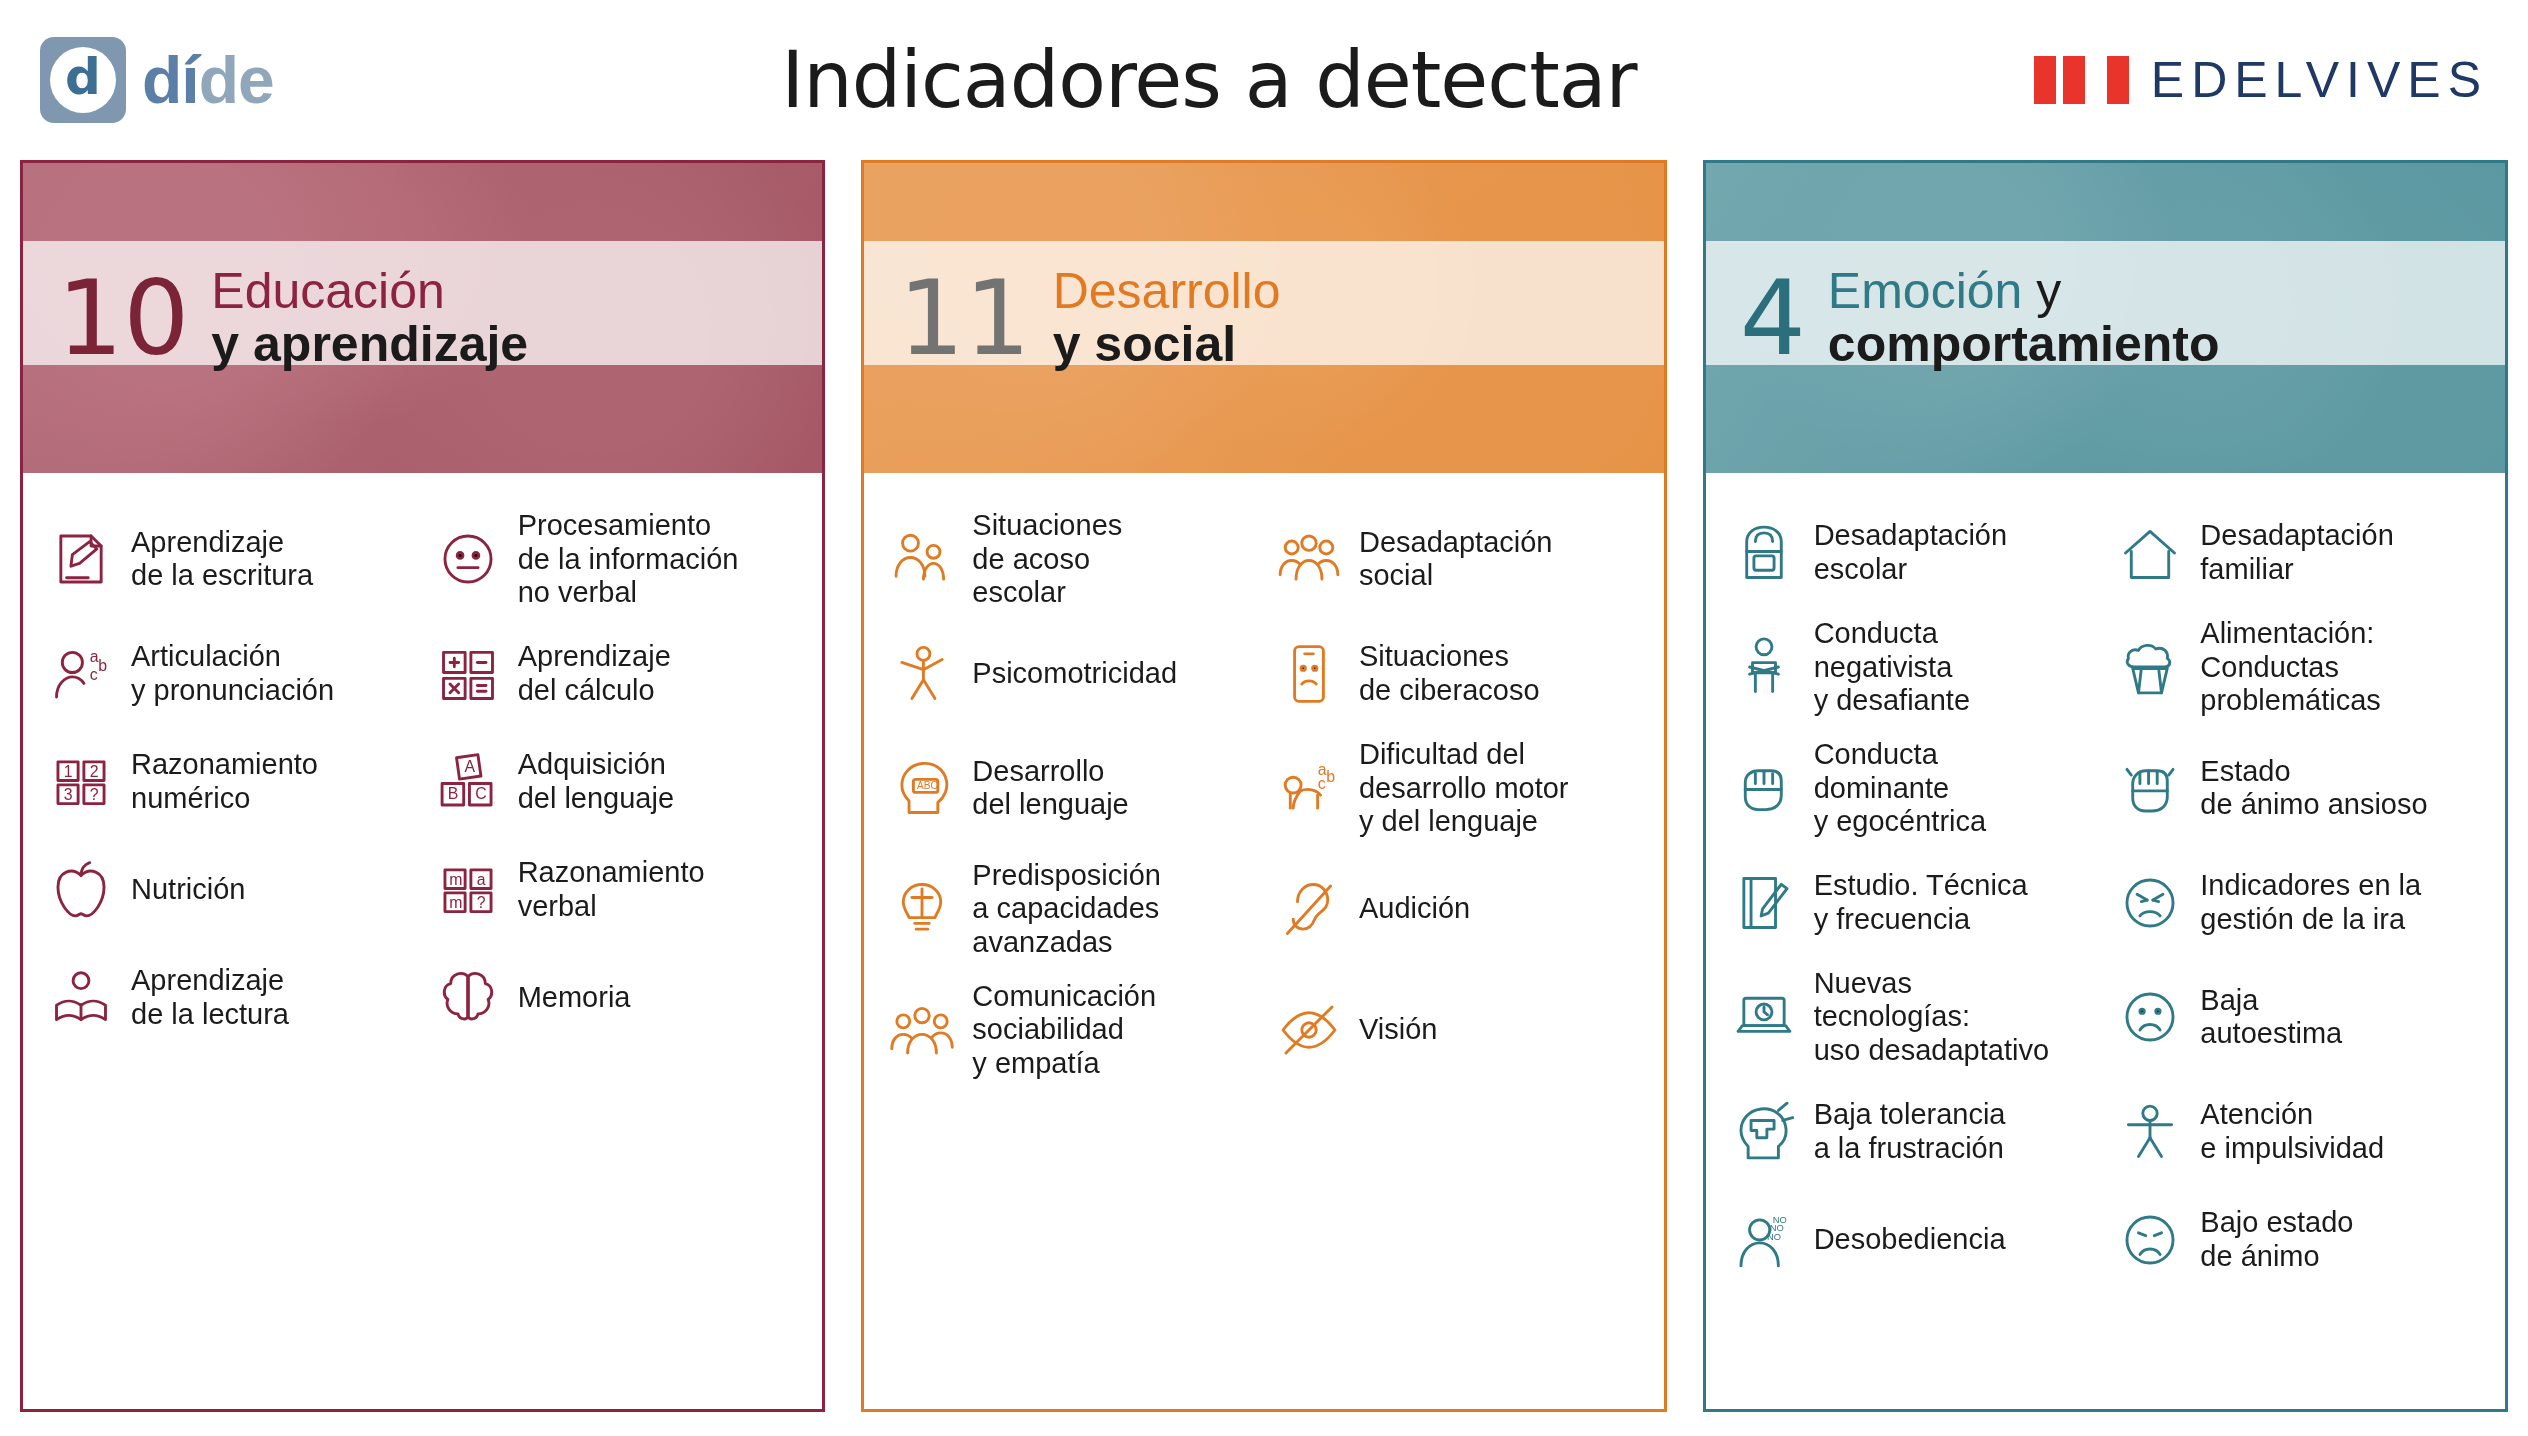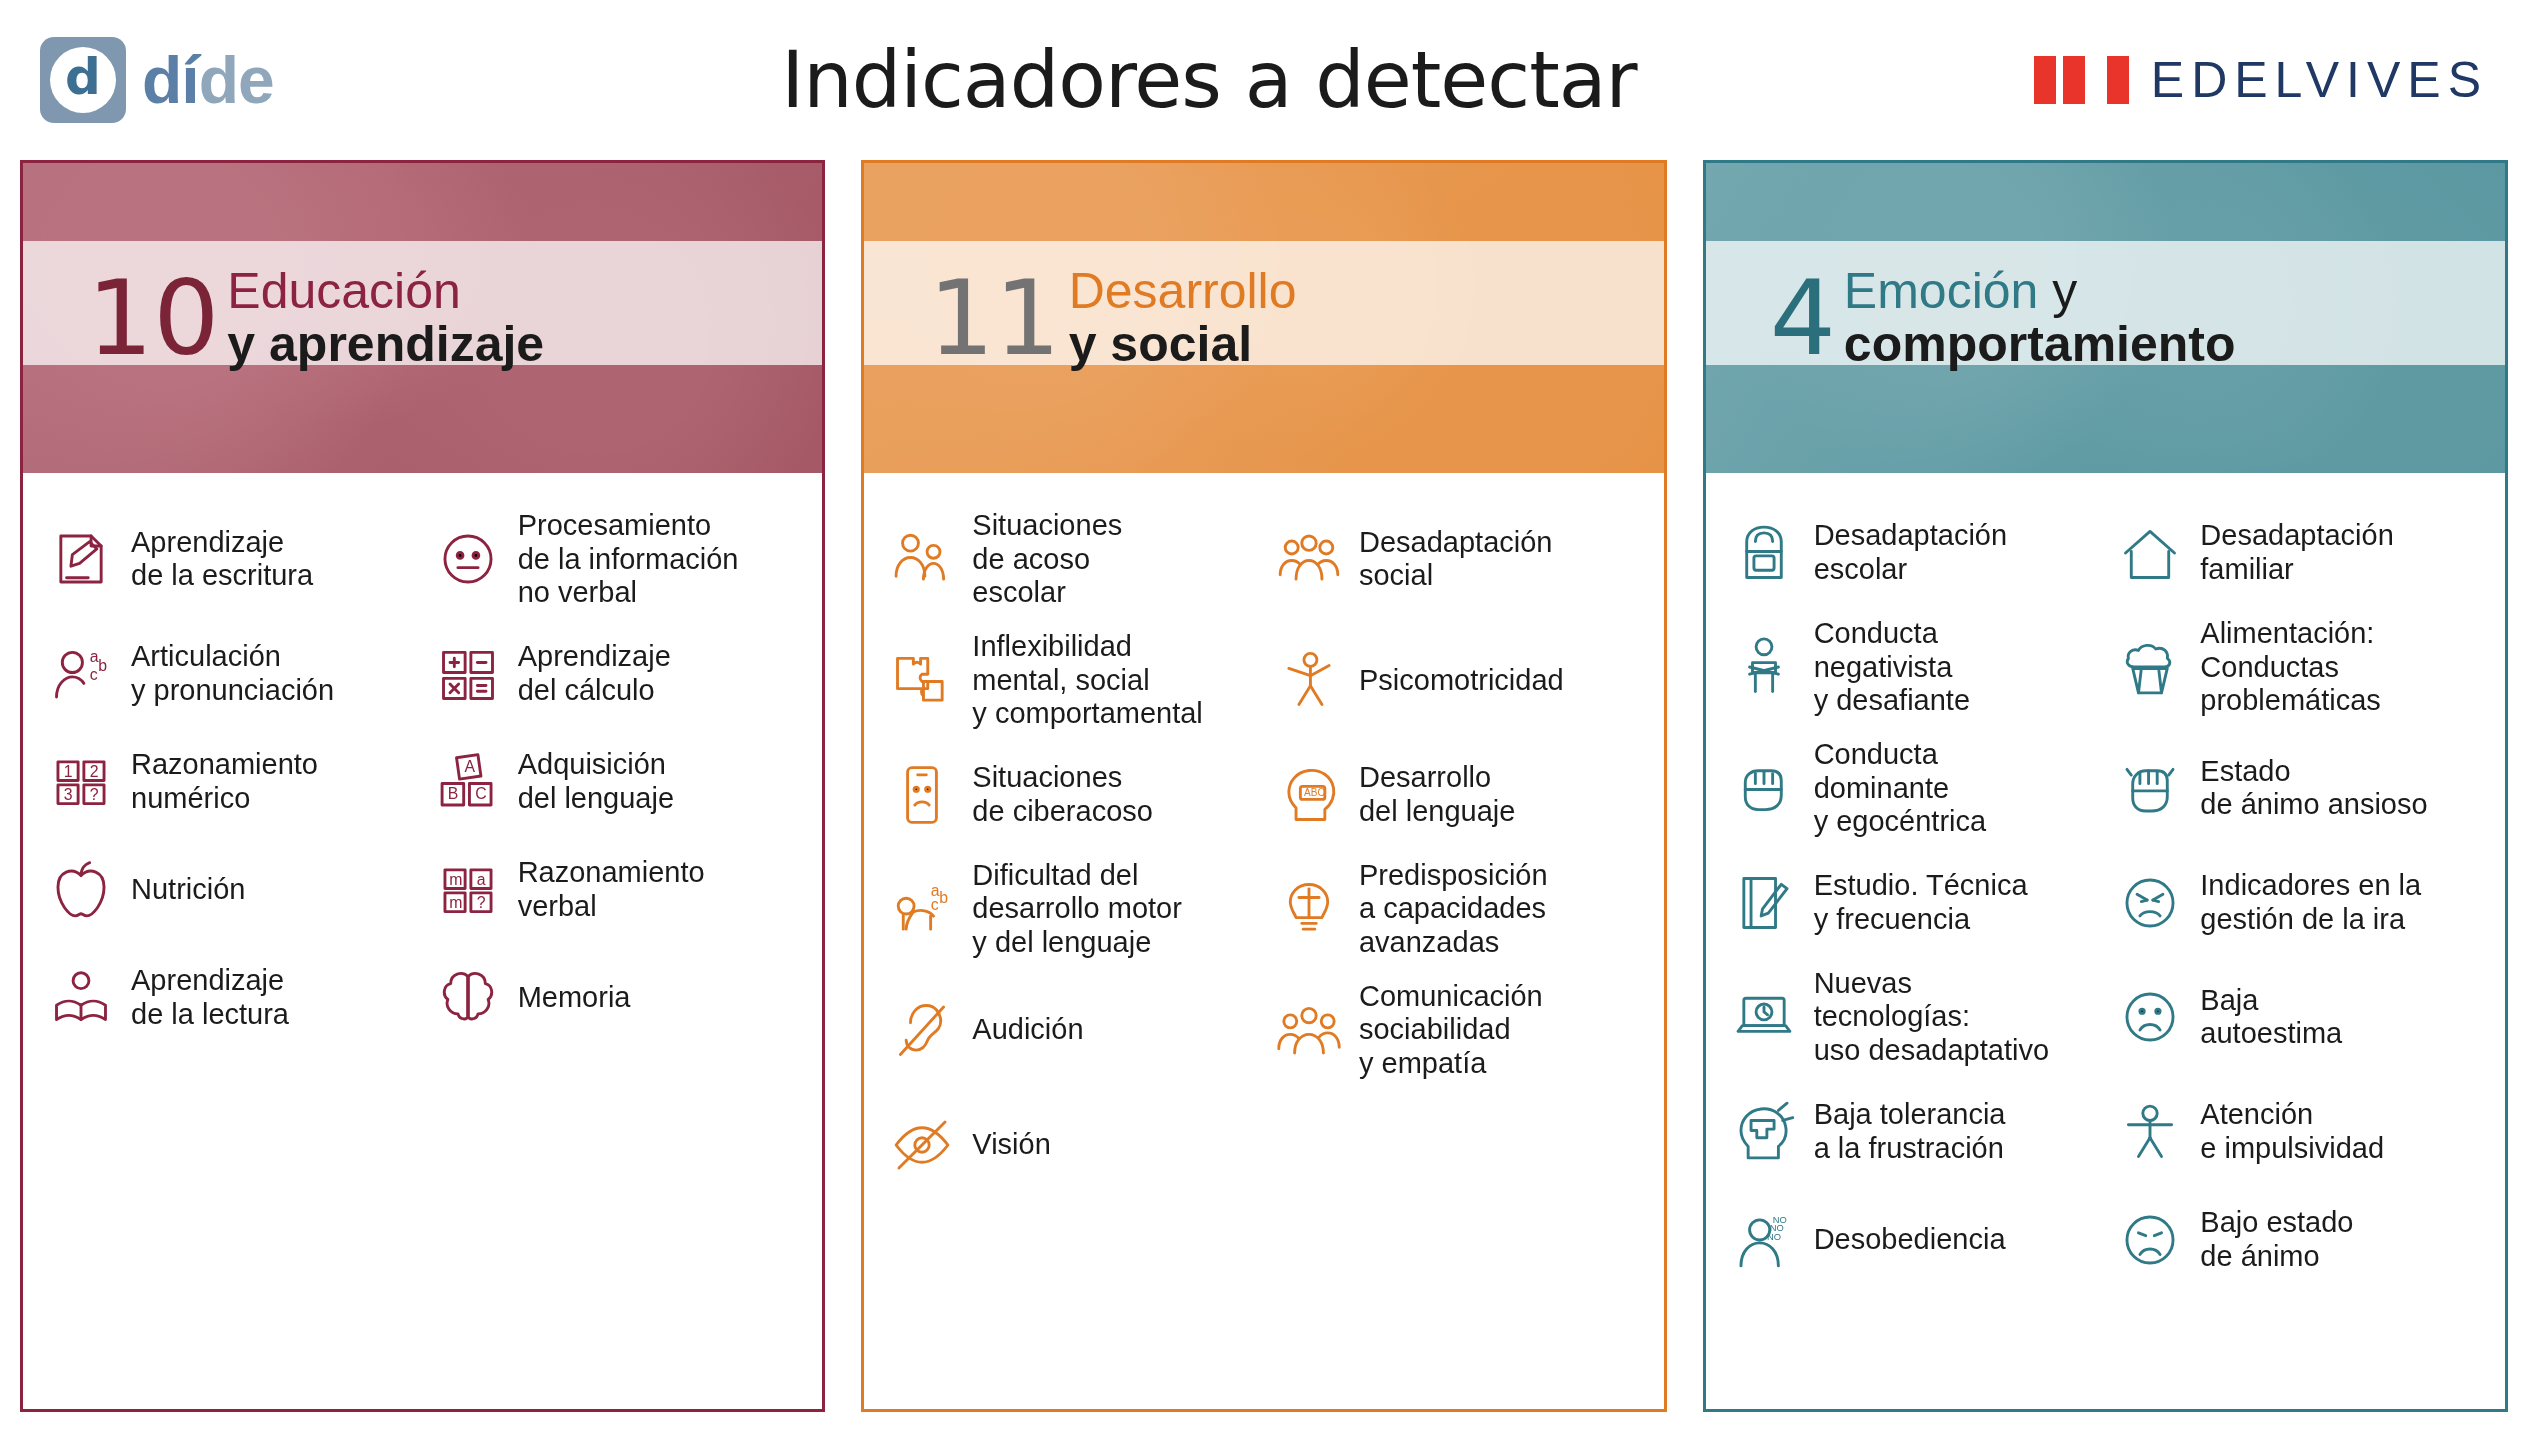--- a/index.html
+++ b/index.html
@@ -170,22 +170,22 @@
     right: 0;
     top: 78px;
     height: 124px;
     background: rgba(255,255,255,0.72);
   }
   .banner-inner {
     position: relative;
     z-index: 3;
     display: flex;
     align-items: center;
-    gap: 8px;
-    padding-left: 64px;
+    gap: 22px;
+    padding-left: 34px;
     width: 100%;
     box-sizing: border-box;
   }
   .bignum {
     font-size: 104px;
     line-height: 0.95;
     font-weight: 400;
     font-family: "DejaVu Sans", sans-serif;
   }
   .col-1 .bignum { color: #7b2438; }
@@ -478,32 +478,20 @@
               <circle cx="74" cy="34" r="9"></circle>
               <path d="M10 72 c0 -12 7 -20 16 -20 c5 0 9 2 12 6"></path>
               <path d="M32 78 c0 -16 8 -26 18 -26 c10 0 18 10 18 26"></path>
               <path d="M62 58 c3 -4 7 -6 12 -6 c9 0 16 8 16 20"></path>
             </svg>
         </span>
         <span class="label">Desadaptación
 social</span>
       </div>
 
-      <div class="item">
-        <span class="ico">
-          <svg viewBox="0 0 100 100">
-              <path d="M16 20 h22 v8 a6 6 0 0 1 10 0 v-8 h10 v22 h-8 a6 6 0 0 0 0 10 h8 v10 h-42 z"></path>
-              <path d="M52 52 h26 v26 h-26 z"></path>
-              <path d="M52 62 a6 6 0 0 0 0 10"></path>
-            </svg>
-        </span>
-        <span class="label">Inflexibilidad
-mental, social
-y comportamental</span>
-      </div>
 
       <div class="item">
         <span class="ico">
           <svg viewBox="0 0 100 100">
               <circle cx="52" cy="22" r="9"></circle>
               <path d="M52 32 v26"></path>
               <path d="M22 34 l30 10 l26 -14"></path>
               <path d="M52 58 l-16 26"></path>
               <path d="M52 58 l16 26"></path>
             </svg>

